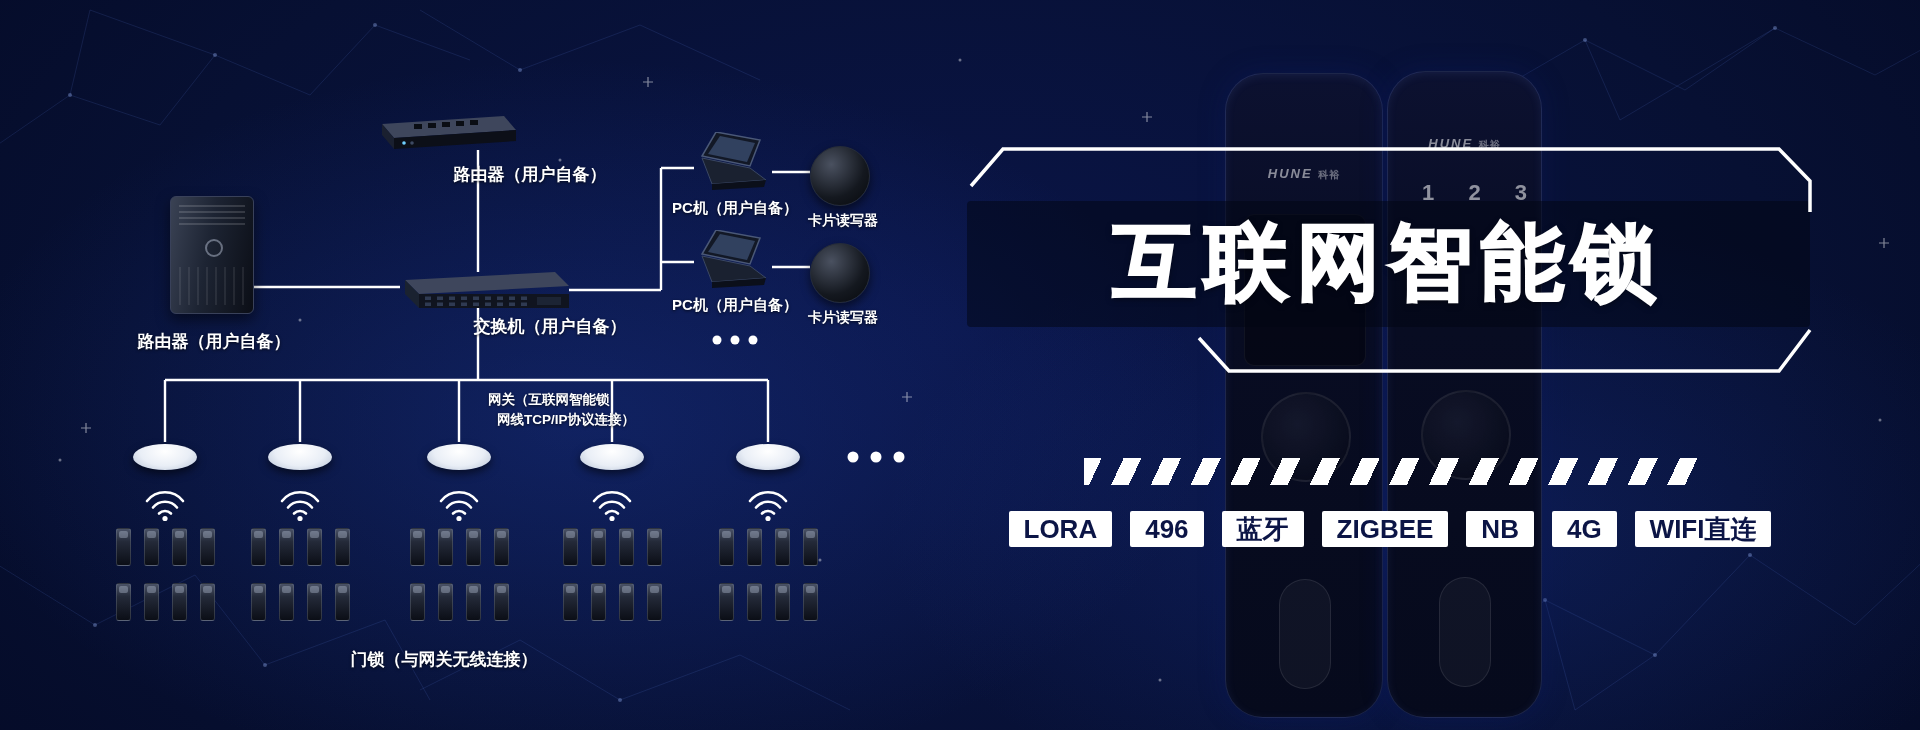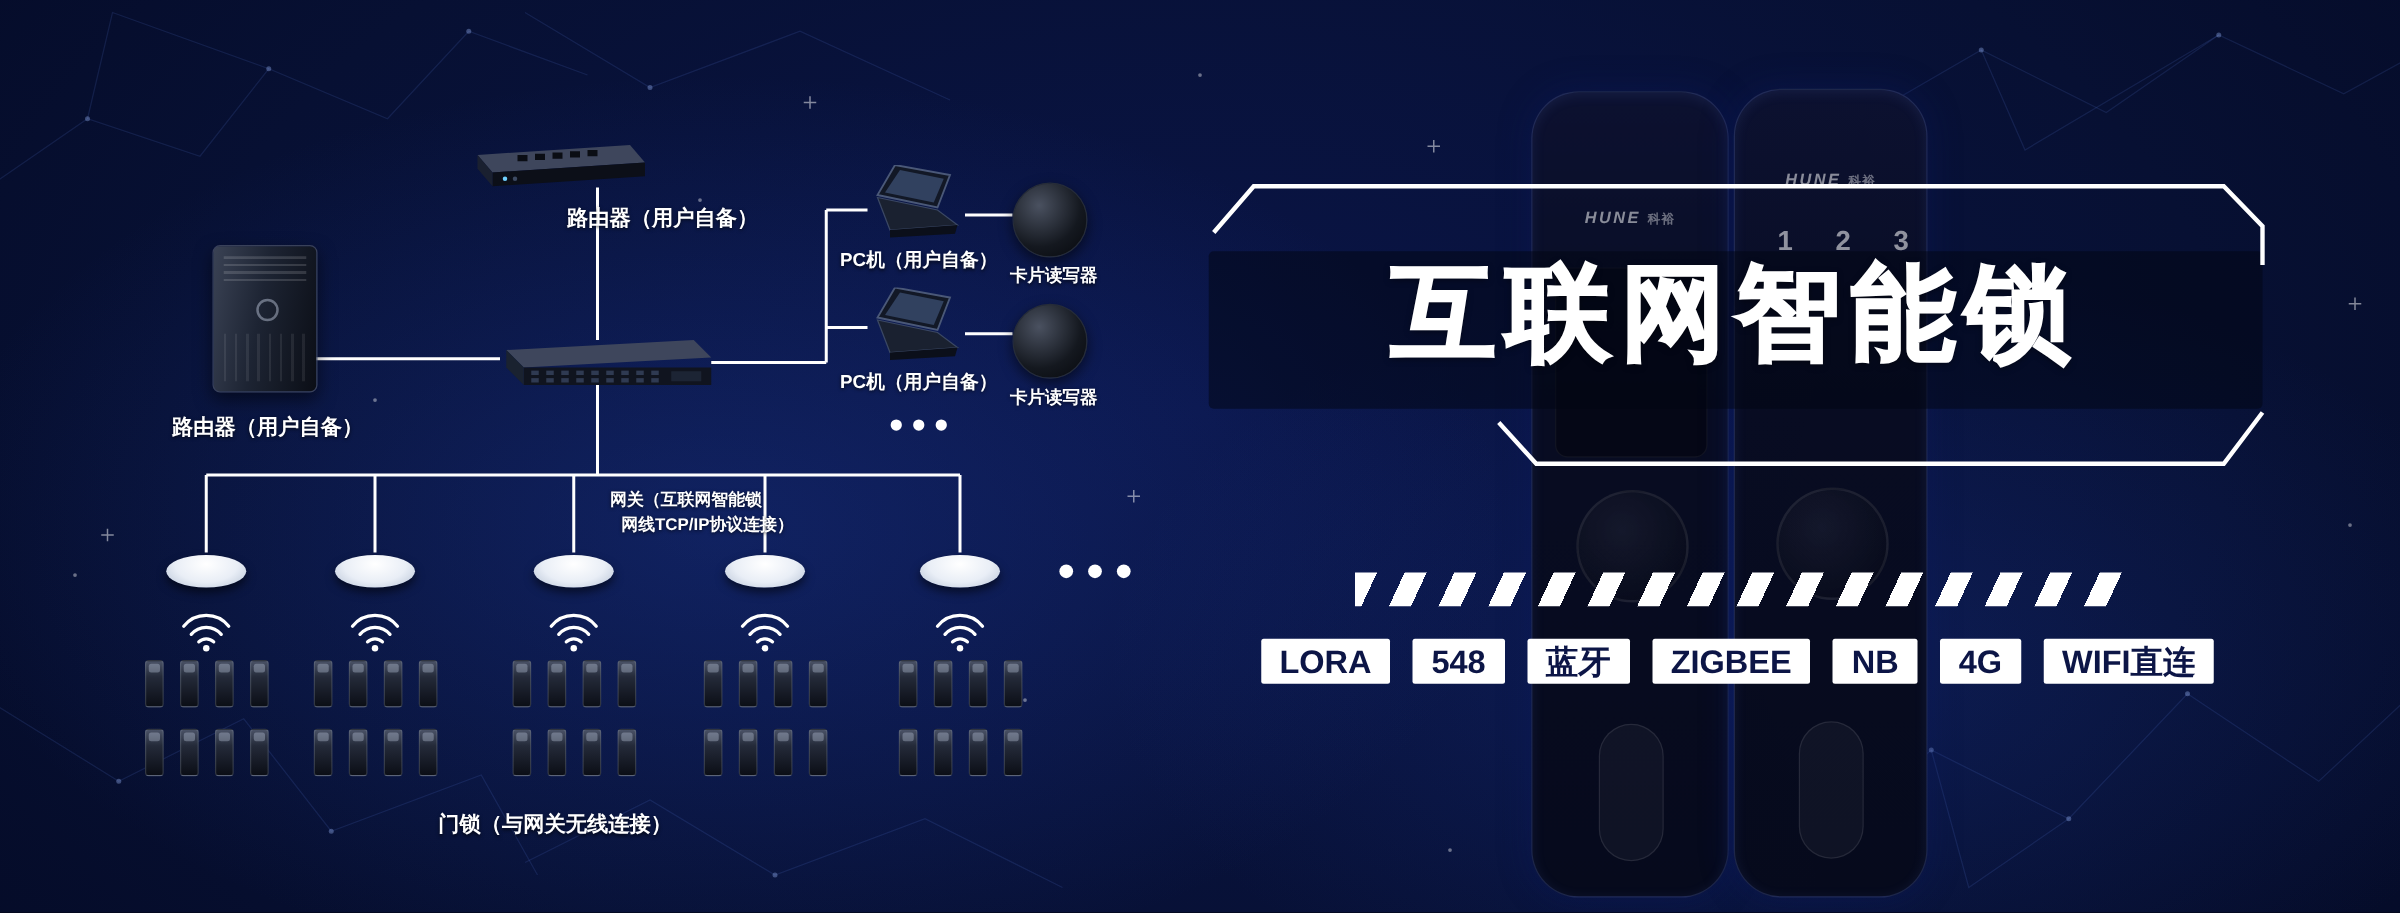--- a/index.html
+++ b/index.html
@@ -48,21 +48,21 @@
   .panel .keypad{position:absolute;left:0;right:0;text-align:right;color:rgba(255,255,255,.55);
        font-size:22px;font-weight:bold;letter-spacing:14px;text-indent:14px;}
   .panel .screen{position:absolute;background:rgba(0,0,0,.35);border:1px solid rgba(255,255,255,.05);border-radius:10px;}
   .panel .pcircle{position:absolute;width:86px;height:86px;border-radius:50%;
        border:2px solid rgba(255,255,255,.07);
        background:radial-gradient(circle at 40% 35%, rgba(255,255,255,.05), rgba(0,0,0,.25));}
   .panel .handle{position:absolute;width:50px;height:108px;border-radius:26px;
        background:rgba(255,255,255,.04);border:1px solid rgba(255,255,255,.09);}
   .title-band{position:absolute;z-index:4;left:967px;top:201px;width:843px;height:126px;
        background:rgba(2,5,20,.52);border-radius:4px;}
-  .hero-title{position:absolute;z-index:6;left:967px;top:202px;width:843px;text-align:center;
+  .hero-title{position:absolute;z-index:6;left:967px;top:214px;width:843px;text-align:center;
        color:#fff;font-size:84px;line-height:1.15;font-weight:900;letter-spacing:8px;
        -webkit-text-stroke:2px #ffffff;text-shadow:0 2px 6px rgba(0,0,0,.5);}
   .hero-sub{position:absolute;z-index:6;left:938px;top:407px;width:900px;text-align:center;
        color:#fff;font-size:33px;font-weight:600;letter-spacing:1px;text-shadow:0 1px 3px rgba(0,0,0,.6);}
   .hazard{position:absolute;z-index:6;left:1084px;top:458px;width:618px;height:27px;
        background:repeating-linear-gradient(115deg,#ffffff 0 16px,transparent 16px 36px);}
   .badge-row{position:absolute;z-index:6;left:980px;top:511px;width:820px;display:flex;
        justify-content:center;gap:18px;}
   .badge{background:#ffffff;color:#0c1546;font-weight:bold;font-size:26px;line-height:34px;
        padding:1px 15px;border-radius:2px;white-space:nowrap;}
@@ -180,20 +180,21 @@
         <rect x="66" y="34.5" width="6" height="3.5"></rect>
           <rect x="78" y="34.5" width="6" height="3.5"></rect>
           <rect x="90" y="34.5" width="6" height="3.5"></rect>
         <rect x="102" y="34.5" width="6" height="3.5"></rect>
           <rect x="114" y="34.5" width="6" height="3.5"></rect>
           <rect x="126" y="34.5" width="6" height="3.5"></rect>
         <rect x="142" y="29" width="24" height="8" fill="#1c2434"></rect>
       </g>
     </svg>
   </div>
+  <div class="lbl" style="left:420px;top:315px;width:260px;font-size:17px;">交换机（用户自备）</div>
 
   <div class="dev" style="left:690px;top:132px;width:82px;height:62px;">
     <svg width="82" height="62" viewBox="0 0 82 62">
       <polygon points="26,0 70,8 60,34 12,24" fill="#121826" stroke="#4a5878" stroke-width="1.5"></polygon>
       <polygon points="30,4 65,11 57,30 18,22" fill="#31415f"></polygon>
       <polygon points="12,26 60,36 76,48 22,52" fill="#1a2130" stroke="#3a4763" stroke-width="1"></polygon>
       <polygon points="22,52 76,48 74,55 22,58" fill="#0b0f1a"></polygon>
     </svg>
   </div>
   <div class="lbl" style="left:650px;top:199px;width:170px;font-size:15px;">PC机（用户自备）</div>
@@ -239,21 +240,21 @@
     <g stroke="#ffffff" stroke-width="3.5" fill="none">
       <polyline points="971,186 1003,149 1779,149 1810,181 1810,212"></polyline>
       <polyline points="1810,330 1779,371 1229,371 1199,338"></polyline>
     </g>
   </svg>
 
   <div class="hero-title">互联网智能锁</div>
   <div class="hazard"></div>
   <div class="badge-row">
       <span class="badge">LORA</span>
-      <span class="badge">548</span>
+      <span class="badge">496</span>
       <span class="badge">蓝牙</span>
       <span class="badge">ZIGBEE</span>
       <span class="badge">NB</span>
       <span class="badge">4G</span>
       <span class="badge">WIFI直连</span>
     </div>
 
 <div class="gw" style="left:133px;top:444px;"></div>
     <div class="wifi" style="left:143px;top:486px;"><svg width="44" height="36" viewBox="0 0 44 36">
         <path d="M4,15 A23 23 0 0 1 40,15" stroke="#fff" stroke-width="2.6" fill="none" stroke-linecap="round"></path>

